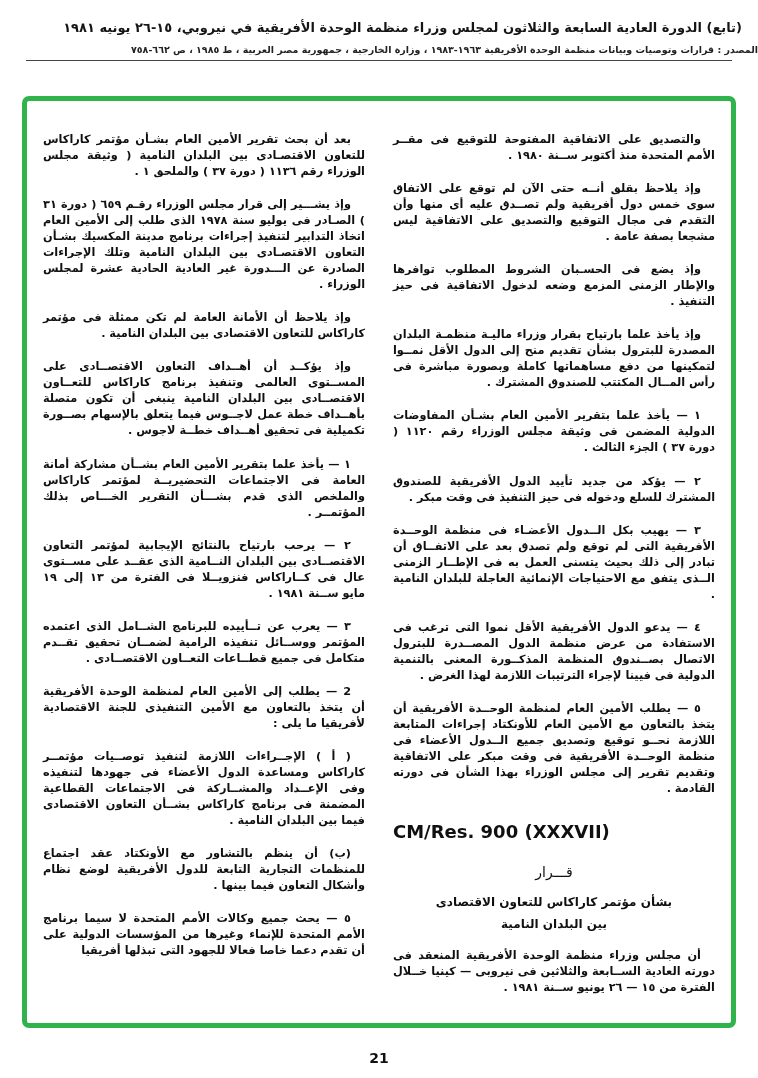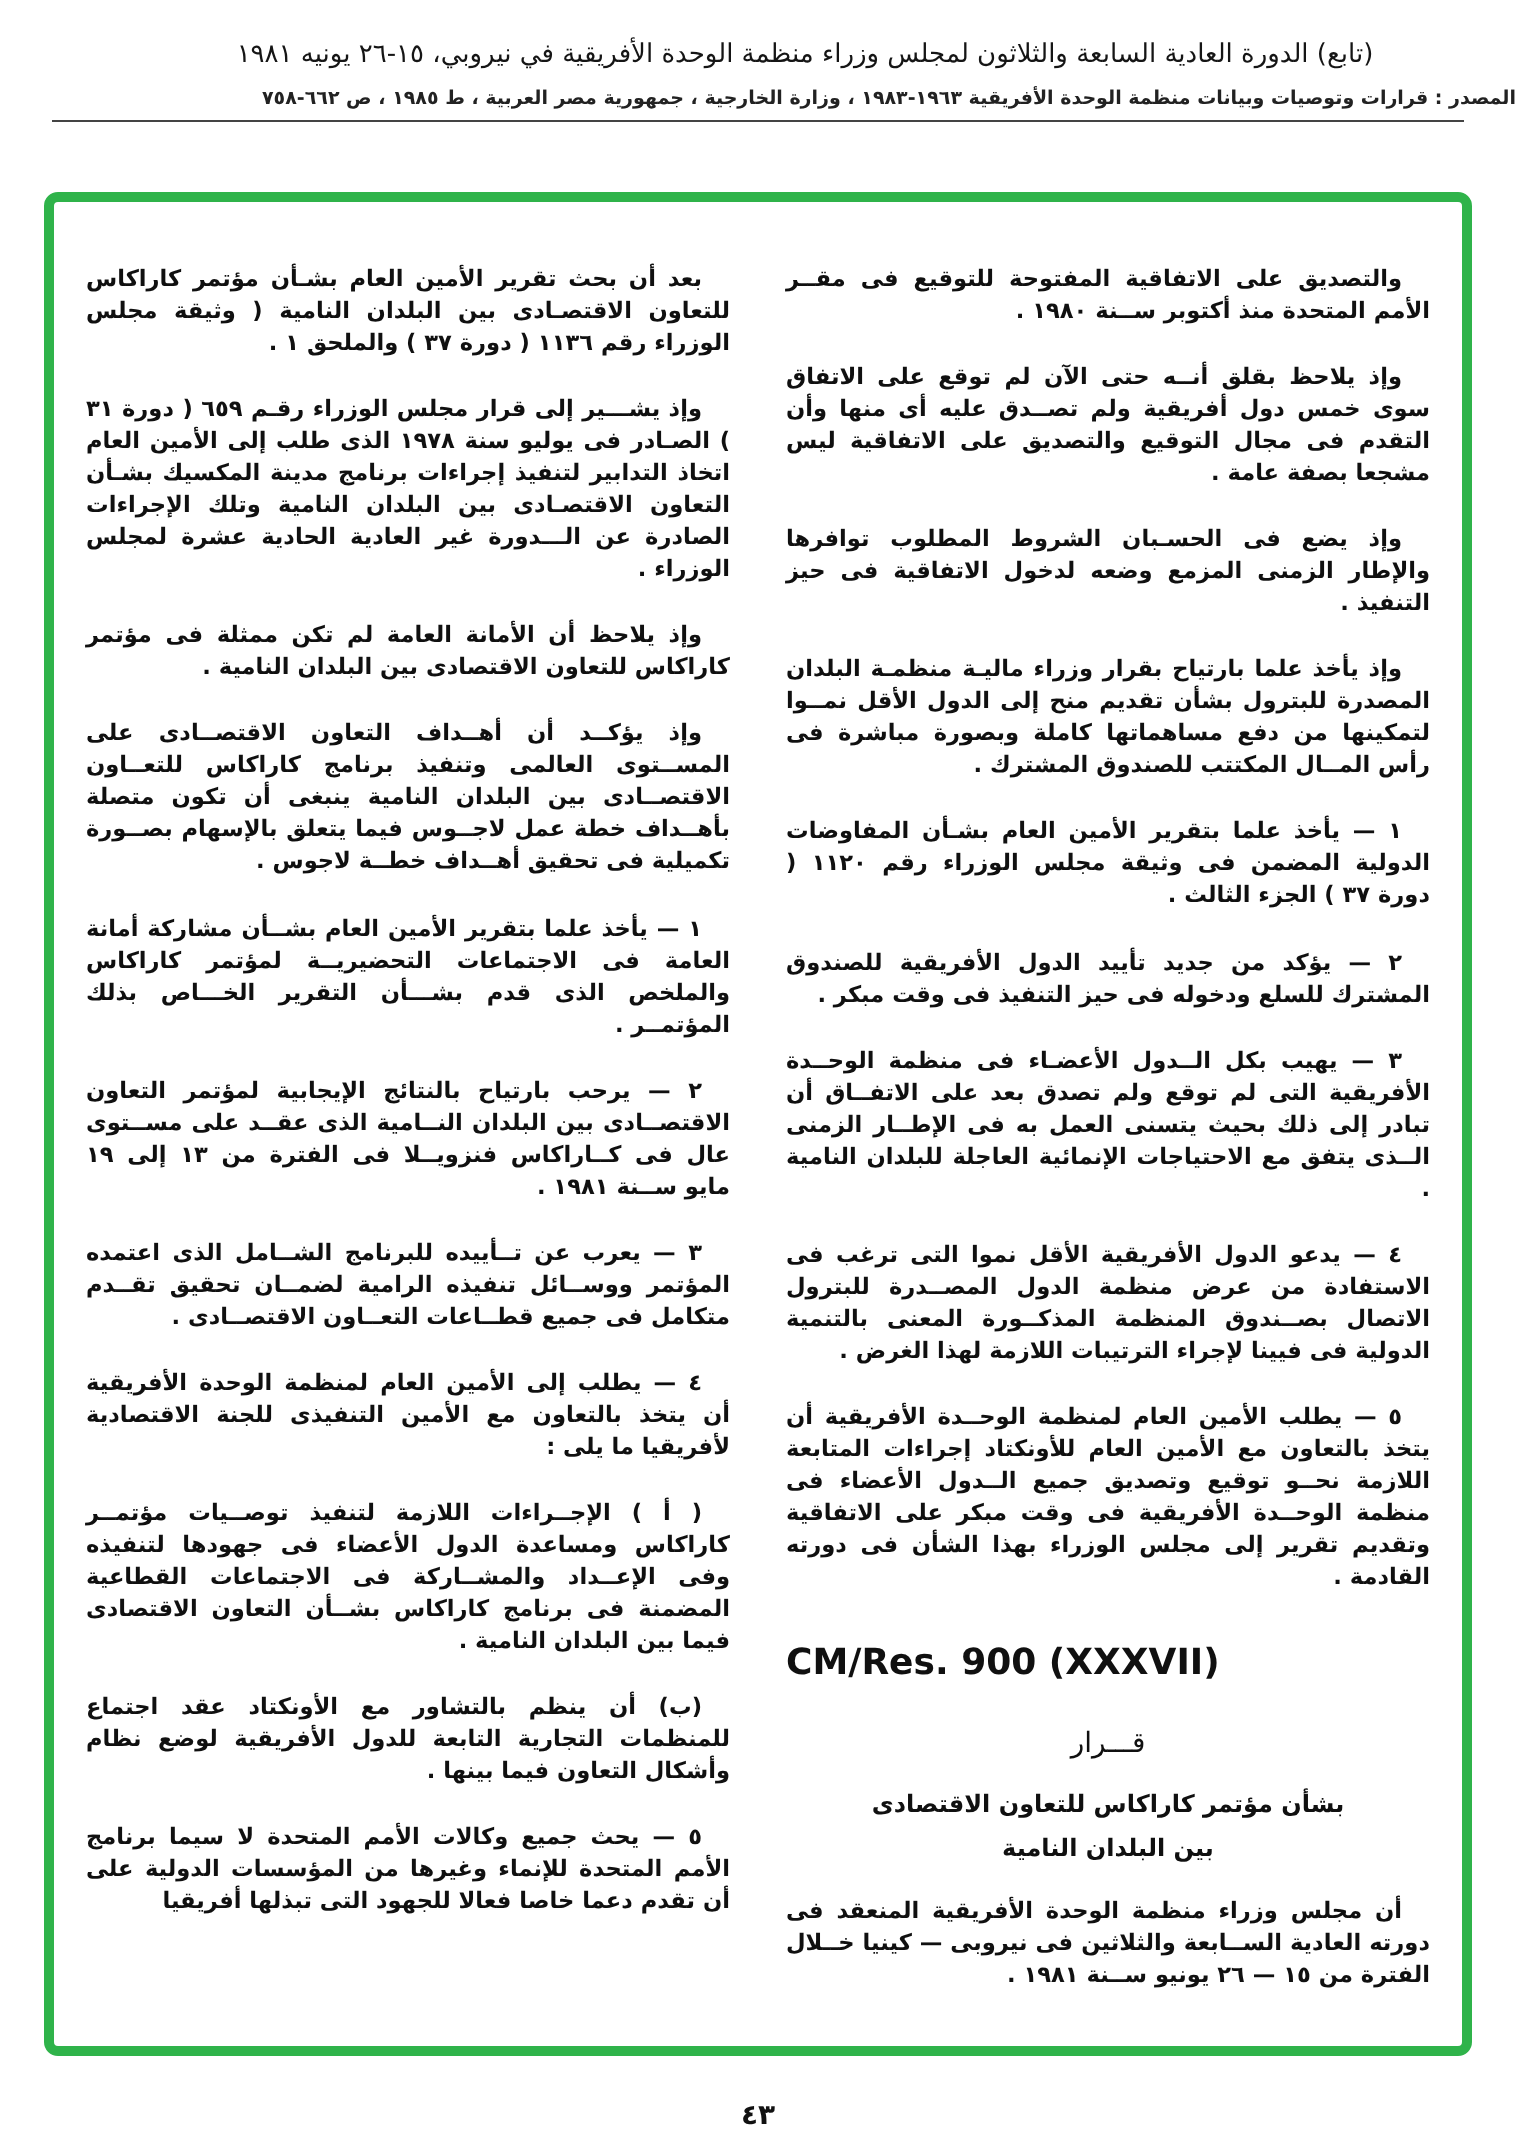--- a/index.html
+++ b/index.html
@@ -1,21 +1,21 @@
 <!DOCTYPE html>
 <html lang="ar"><head>
 <meta charset="utf-8">
 <style>
   html,body{margin:0;padding:0;}
   body{
     width:758px;height:1078px;background:#ffffff;position:relative;
     font-family:"DejaVu Sans", sans-serif;color:#151515;overflow:hidden;
   }
   .header{direction:rtl;text-align:center;padding-top:20px;}
-  .header-line1{font-size:13px;font-weight:normal;letter-spacing:0;padding-left:47px;}
+  .header-line1{font-size:13px;font-weight:bold;letter-spacing:0;padding-left:47px;}
   .header-line2{font-size:9.5px;font-weight:bold;margin-top:9px;color:#222;text-align:right;}
   .header-rule{border-top:1px solid #444;margin:5px 26px 0 26px;}
   .frame{
     position:absolute;left:22px;right:22px;top:96px;bottom:50px;
     border:5px solid #2fb34a;border-radius:7px;
     padding:14px 16px;box-sizing:border-box;background:#fff;
   }
   .columns{direction:rtl;display:flex;gap:28px;height:100%;}
   .col{
     flex:1;text-align:justify;font-size:11.3px;line-height:1.42;
@@ -67,22 +67,22 @@
     </div>
 
     <div class="col">
       <p class="para">بعد أن بحث تقرير الأمين العام بشـأن مؤتمر كاراكاس للتعاون الاقتصـادى بين البلدان النامية ( وثيقة مجلس الوزراء رقم ١١٣٦ ( دورة ٣٧ ) والملحق ١ .</p>
       <p class="para">وإذ يشـــير إلى قرار مجلس الوزراء رقـم ٦٥٩ ( دورة ٣١ ) الصـادر فى يوليو سنة ١٩٧٨ الذى طلب إلى الأمين العام اتخاذ التدابير لتنفيذ إجراءات برنامج مدينة المكسيك بشـأن التعاون الاقتصـادى بين البلدان النامية وتلك الإجراءات الصادرة عن الـــدورة غير العادية الحادية عشرة لمجلس الوزراء .</p>
       <p class="para">وإذ يلاحظ أن الأمانة العامة لم تكن ممثلة فى مؤتمر كاراكاس للتعاون الاقتصادى بين البلدان النامية .</p>
       <p class="para">وإذ يؤكــد أن أهــداف التعاون الاقتصــادى على المســتوى العالمى وتنفيذ برنامج كاراكاس للتعــاون الاقتصــادى بين البلدان النامية ينبغى أن تكون متصلة بأهــداف خطة عمل لاجــوس فيما يتعلق بالإسهام بصــورة تكميلية فى تحقيق أهــداف خطــة لاجوس .</p>
       <p class="para">١ — يأخذ علما بتقرير الأمين العام بشــأن مشاركة أمانة العامة فى الاجتماعات التحضيريــة لمؤتمر كاراكاس والملخص الذى قدم بشـــأن التقرير الخـــاص بذلك المؤتمــر .</p>
       <p class="para">٢ — يرحب بارتياح بالنتائج الإيجابية لمؤتمر التعاون الاقتصــادى بين البلدان النــامية الذى عقــد على مســتوى عال فى كــاراكاس فنزويــلا فى الفترة من ١٣ إلى ١٩ مايو ســنة ١٩٨١ .</p>
       <p class="para">٣ — يعرب عن تــأييده للبرنامج الشــامل الذى اعتمده المؤتمر ووســائل تنفيذه الرامية لضمــان تحقيق تقــدم متكامل فى جميع قطــاعات التعــاون الاقتصــادى .</p>
-      <p class="para">٤ — يطلب إلى الأمين العام لمنظمة الوحدة الأفريقية أن يتخذ بالتعاون مع الأمين التنفيذى للجنة الاقتصادية لأفريقيا ما يلى :</p>
+      <p class="para">2 — يطلب إلى الأمين العام لمنظمة الوحدة الأفريقية أن يتخذ بالتعاون مع الأمين التنفيذى للجنة الاقتصادية لأفريقيا ما يلى :</p>
       <p class="para">( أ ) الإجــراءات اللازمة لتنفيذ توصــيات مؤتمــر كاراكاس ومساعدة الدول الأعضاء فى جهودها لتنفيذه وفى الإعــداد والمشــاركة فى الاجتماعات القطاعية المضمنة فى برنامج كاراكاس بشــأن التعاون الاقتصادى فيما بين البلدان النامية .</p>
       <p class="para">(ب) أن ينظم بالتشاور مع الأونكتاد عقد اجتماع للمنظمات التجارية التابعة للدول الأفريقية لوضع نظام وأشكال التعاون فيما بينها .</p>
       <p class="para">٥ — يحث جميع وكالات الأمم المتحدة لا سيما برنامج الأمم المتحدة للإنماء وغيرها من المؤسسات الدولية على أن تقدم دعما خاصا فعالا للجهود التى تبذلها أفريقيا</p>
     </div>
 
   </div>
 </div>
 
-<div class="page-number">٤٣</div>
+<div class="page-number">21</div>
 
 </body></html>

